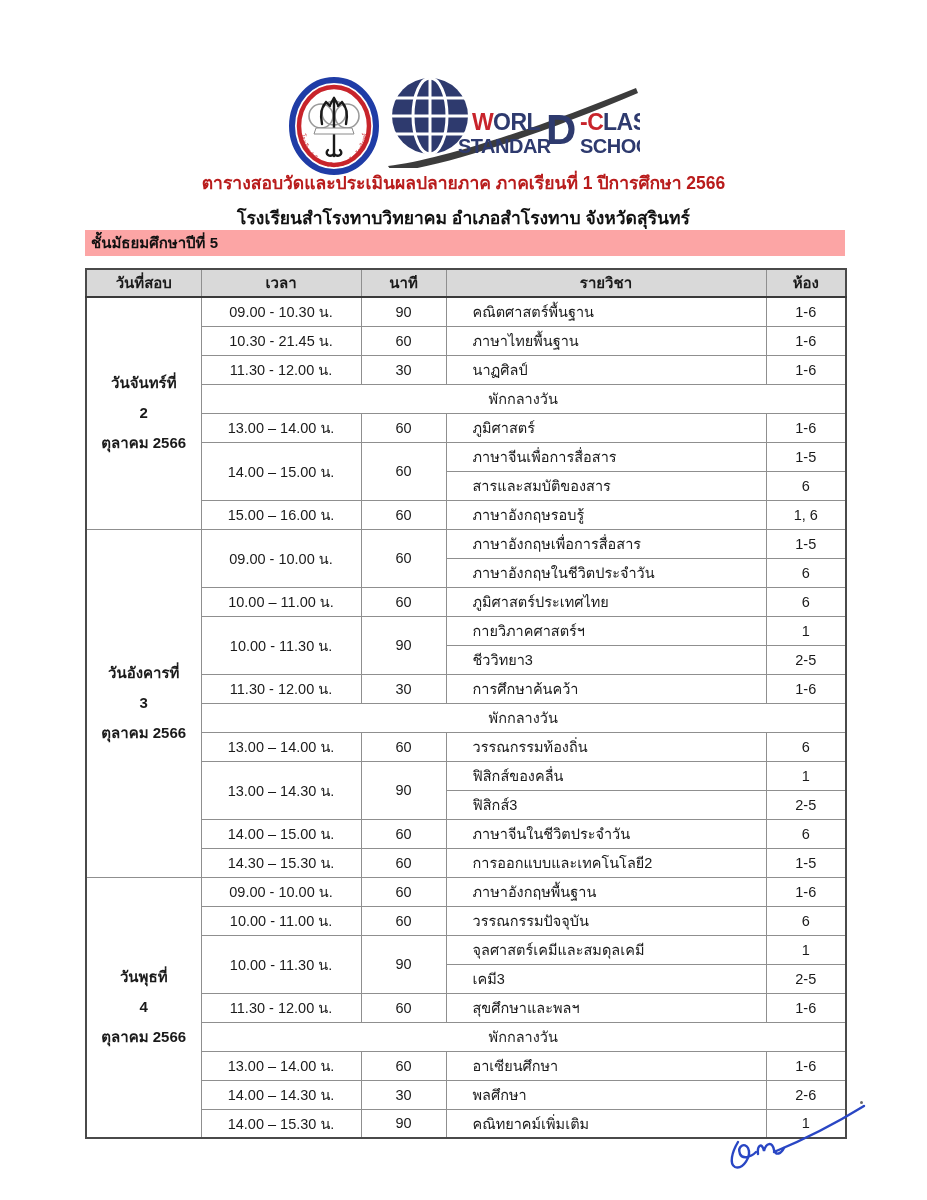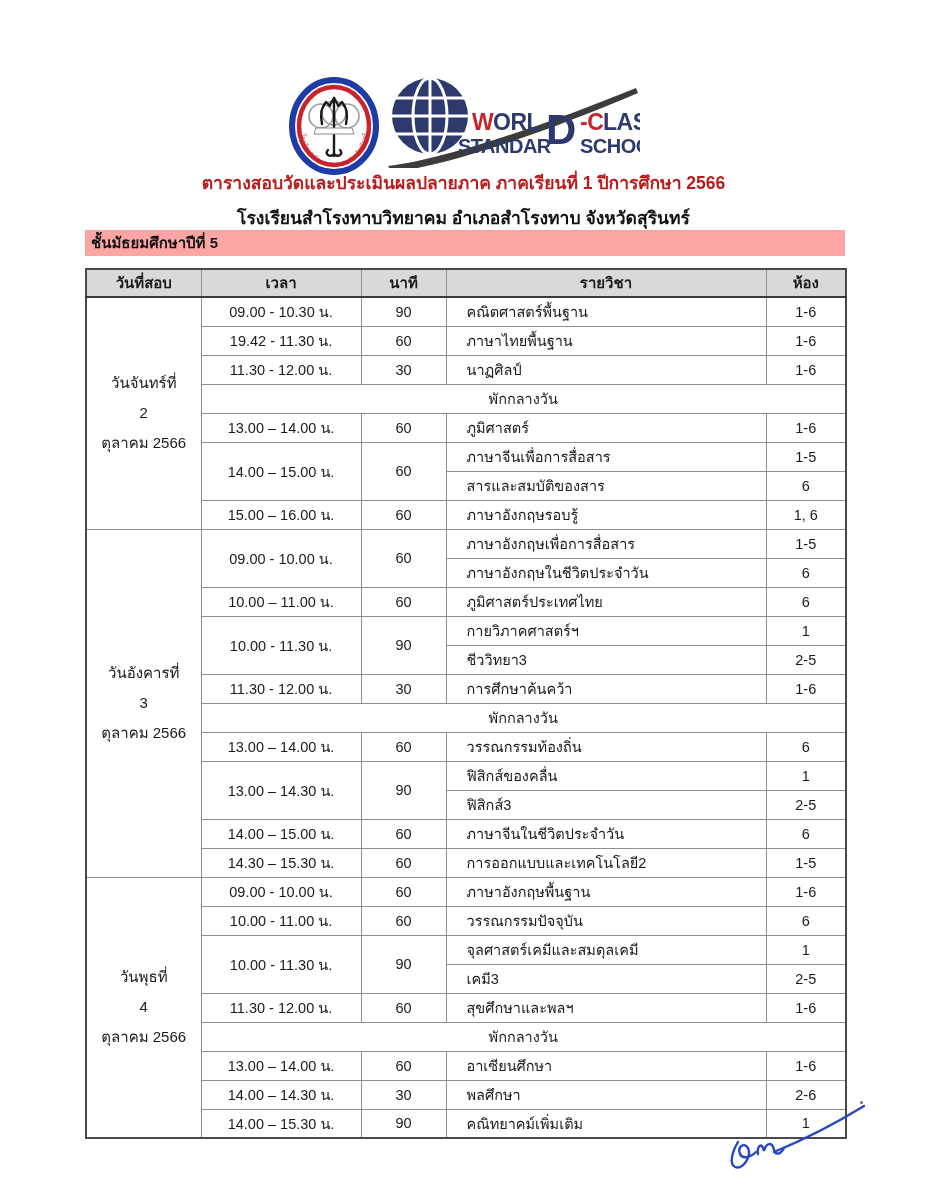--- a/index.html
+++ b/index.html
@@ -35,25 +35,25 @@
   table.sched th,table.sched td{border:1px solid #8f8f8f;box-sizing:border-box;}
   table.sched thead th{
     background:#d9d9d9;font-weight:bold;height:19px;text-align:center;
     border-bottom:2.5px solid #3a3a3a;font-size:15px;
   }
   table.sched tbody td{height:29px;background:#ffffff;}
   .c-date{width:115px;} .c-time{width:160px;} .c-min{width:85px;}
   .c-subj{width:320px;} .c-room{width:80px;}
   td.day-cell{
     background:#d9d9d9;text-align:center;vertical-align:middle;
-    font-weight:normal;font-size:15px;
+    font-weight:bold;font-size:15px;
   }
   td.day-cell .day-line{line-height:30px;}
   td.time-cell,td.min-cell,td.room-cell{text-align:center;}
-  td.subject-cell{text-align:left;padding-left:20px;}
+  td.subject-cell{text-align:left;padding-left:26px;}
   td.break-cell{background:#d9d9d9;text-align:center;color:#222;}
   .signature{position:absolute;left:728px;top:1090px;pointer-events:none;}
   .ink-dot{position:absolute;left:860px;top:1101px;width:3px;height:3px;border-radius:50%;background:#6a6a6a;}
 </style>
 </head>
 <body>
 
 <div class="page">
 
   <div class="logo-row">
@@ -133,21 +133,21 @@
             <div class="day-line">วันจันทร์ที่</div>
             <div class="day-line">2</div>
             <div class="day-line">ตุลาคม 2566</div>
           </td>
           <td class="time-cell" rowspan="1">09.00 - 10.30 น.</td>
           <td class="min-cell" rowspan="1">90</td>
           <td class="subject-cell">คณิตศาสตร์พื้นฐาน</td>
           <td class="room-cell">1-6</td>
         </tr>
         <tr>
-          <td class="time-cell" rowspan="1">19.42 - 11.30 น.</td>
+          <td class="time-cell" rowspan="1">10.30 - 21.45 น.</td>
           <td class="min-cell" rowspan="1">60</td>
           <td class="subject-cell">ภาษาไทยพื้นฐาน</td>
           <td class="room-cell">1-6</td>
         </tr>
         <tr>
           <td class="time-cell" rowspan="1">11.30 - 12.00 น.</td>
           <td class="min-cell" rowspan="1">30</td>
           <td class="subject-cell">นาฏศิลป์</td>
           <td class="room-cell">1-6</td>
         </tr>

